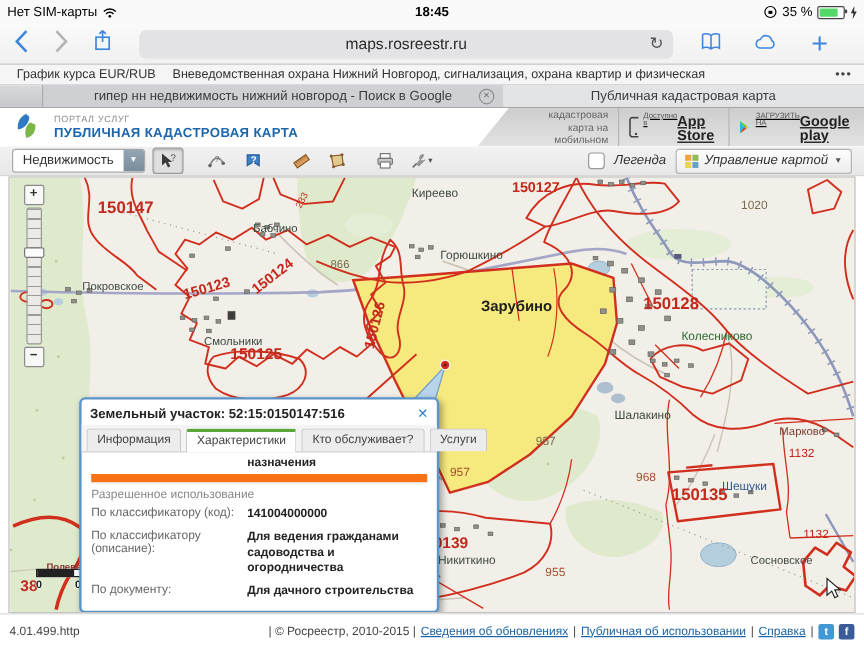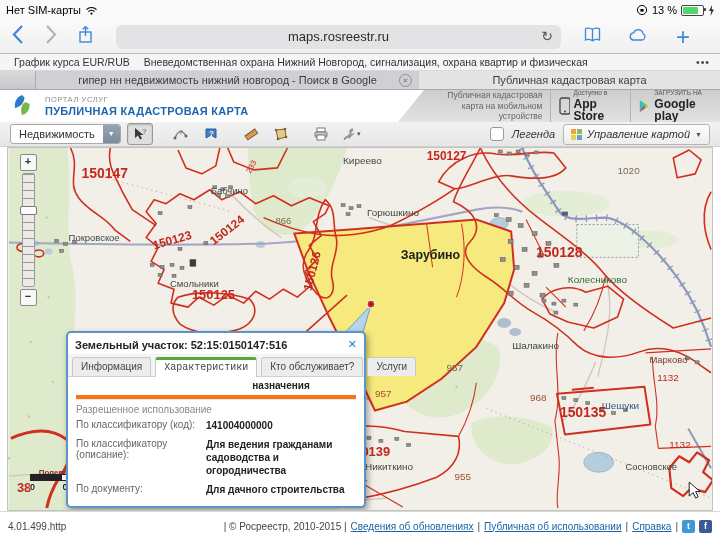--- a/index.html
+++ b/index.html
@@ -36,21 +36,21 @@
   .tab-close{position:absolute;right:7px;top:3px;width:11px;height:11px;border:1px solid #909093;border-radius:50%;color:#707074;font-size:7px;line-height:11px;text-align:center;}
 
   
   .site-header{height:32px;background:#fff;position:relative;overflow:hidden;}
   .logo-wrap{position:absolute;left:12px;top:3px;display:flex;align-items:center;gap:7px;}
   .logo-text .l1{font-size:7.5px;color:#8a8a8a;letter-spacing:.6px;}
   .logo-text .l2{font-size:11px;font-weight:bold;color:#1c66ad;letter-spacing:.3px;margin-top:1px;}
   .promo-panel{position:absolute;right:0;top:0;height:32px;width:322px;background:linear-gradient(#cdcdcd,#e2e2e2);clip-path:polygon(26px 0,100% 0,100% 100%,0 100%);display:flex;align-items:center;}
   .promo-text{width:128px;margin-left:36px;font-size:8.5px;color:#666;text-align:right;line-height:1.25;}
   .store-badge{display:flex;align-items:center;gap:4px;border-left:1px solid #b5b5b5;height:100%;padding:0 8px;box-sizing:border-box;}
-  .badge-texts{display:flex;flex-direction:column;line-height:1;}
+  .badge-texts{display:flex;flex-direction:row;line-height:1;text-decoration:underline;}
   .badge-cap{font-size:6.5px;color:#555;text-transform:none;}
   .badge-big{font-size:12px;font-weight:bold;color:#222;margin-top:1px;}
 
   
   .map-toolbar{height:25px;background:linear-gradient(#f2f2f2,#e7e7e7);border-bottom:1px solid #cfcfcf;display:flex;align-items:center;padding:0 10px;box-sizing:border-box;font-size:11px;color:#333;}
   .search-select{display:flex;align-items:stretch;height:18px;border:1px solid #a9a9a9;border-radius:3px;overflow:hidden;background:#fff;}
   .search-select .lbl{padding:0 8px;line-height:18px;}
   .search-select .caret{width:17px;background:linear-gradient(#93a4b2,#7b8c9a);color:#fff;font-size:7px;line-height:18px;text-align:center;}
   .tool-btn{width:24px;height:20px;display:flex;align-items:center;justify-content:center;margin-left:6px;border-radius:3px;}
   .tool-btn.selected{border:1px solid #9a9a9a;background:#dfdfdf;box-shadow:inset 0 1px 2px rgba(0,0,0,.2);}
@@ -78,27 +78,27 @@
   .scale-line i{flex:1;}
   .scale-labels{display:flex;justify-content:space-between;font-size:9px;font-weight:bold;color:#222;text-shadow:0 0 2px #fff,0 0 2px #fff;margin-top:1px;}
 
   
   .popup{position:absolute;left:58px;top:183px;width:296px;background:#fff;border:2px solid #5b94c8;border-radius:5px;box-shadow:2px 3px 6px rgba(0,0,0,.35);z-index:10;font-size:10px;color:#333;}
   .popup-header{display:flex;align-items:center;padding:5px 7px 3px;}
   .popup-title{font-weight:bold;font-size:11px;color:#222;}
   .popup-close{margin-left:auto;color:#2e7fc1;font-weight:bold;font-size:11px;}
   .popup-tabs{display:flex;gap:4px;padding:3px 4px 0;background:#f4f4f4;border-bottom:1px solid #d0d0d0;}
   .ptab{background:#ececec;border:1px solid #c8c8c8;border-bottom:none;border-radius:3px 3px 0 0;padding:3px 8px 4px;color:#444;white-space:nowrap;}
-  .ptab.active{background:#fff;border-top:3px solid #5aa83c;margin-bottom:-1px;padding-top:2px;font-family:Liberation Mono, monospace;}
+  .ptab.active{background:#fff;border-top:3px solid #5aa83c;margin-bottom:-1px;padding-top:2px;}
   .popup-body{padding:2px 8px 7px;}
   .prow{display:flex;padding:3px 0;}
   .prow .pl{width:130px;color:#666;flex-shrink:0;}
   .prow .pv{font-weight:bold;color:#222;line-height:1.3;}
   .psection{color:#888;padding:4px 0 1px;border-top:1px solid #e9e9e9;}
-  .prow.tail{border-bottom:4px solid #f97316;padding-top:0;justify-content:center;}
+  .prow.tail{border-bottom:7px solid #f97316;padding-top:0;}
 
   
   .footer{height:29px;border-top:1px solid #d8d8d8;display:flex;align-items:center;font-size:10px;color:#444;padding:0 8px;box-sizing:border-box;background:#fff;}
   .footer-right{margin-left:auto;display:flex;align-items:center;gap:4px;white-space:nowrap;}
   .flink{color:#1a64a6;text-decoration:underline;}
   .social{width:13px;height:13px;border-radius:2px;color:#fff;font-size:9px;font-weight:bold;text-align:center;line-height:13px;}
   .tw{background:#4099d4;}
   .fb{background:#3a5a98;}
 </style>
 </head>
@@ -108,26 +108,27 @@
 
   <div class="status-bar">
     <div class="sb-left">
       <span>Нет SIM-карты</span>
       <svg width="13" height="10">
           <path d="M1.5,4.6 a7,7 0 0 1 10,0" stroke="#000" fill="none" stroke-width="1.2"></path>
           <path d="M3.4,6.6 a4.2,4.2 0 0 1 6.2,0" stroke="#000" fill="none" stroke-width="1.2"></path>
           <circle cx="6.5" cy="8.6" r="1.1" fill="#000"></circle>
         </svg>
     </div>
+    <div class="sb-time">18:45</div>
     <div class="sb-right">
       <svg width="12" height="12">
           <circle cx="6" cy="6" r="4.6" fill="none" stroke="#000"></circle>
           <rect x="4.4" y="5" width="3.2" height="2.6" fill="#000"></rect>
         </svg>
-      <span>13 %</span>
+      <span>35 %</span>
       <span class="battery">
           <span class="fill"></span>
           <span class="tip"></span>
         </span>
       <svg width="7" height="11">
           <path d="M4,0 L1,6 H3.2 L2.5,11 L6,4.5 H3.8 Z" fill="#333"></path>
         </svg>
     </div>
   </div>
 

